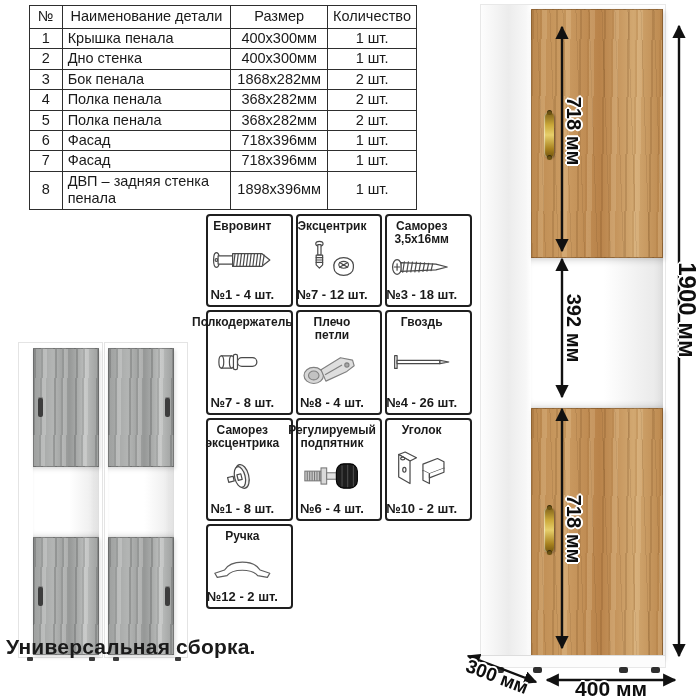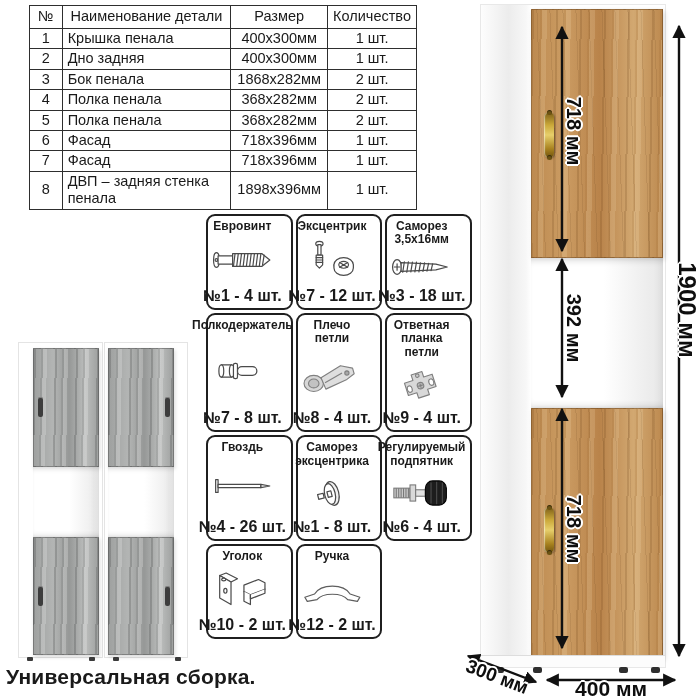--- a/index.html
+++ b/index.html
@@ -18,27 +18,27 @@
   #parts-table td { height:17px; }
   .c-center { text-align:center; }
   .c-left { text-align:left;margin-left:13px; }
 
   
   #hw {
     position:absolute; left:206px; top:214px; width:266px; height:389px;
     display:grid; grid-template-columns:1fr 1fr 1fr; grid-auto-rows:1fr; gap:3px;
   }
   .hw-cell {
-    border:2px solid #1f1f1f; background:#fff; border-radius:9px;
+    border:2px solid #1f1f1f; background:#fff; border-radius:4px;
     display:flex; flex-direction:column; align-items:center; padding:4px 16px 3px 2px;
     box-sizing:border-box; min-width:0;
   }
   .hw-name { font-weight:bold; font-size:12px; text-align:center; line-height:1.12; }
   .hw-img { flex:1; display:flex; align-items:center; justify-content:center; width:100%; overflow:hidden; }
-  .hw-qty { font-weight:bold; font-size:16px; white-space:nowrap; }
+  .hw-qty { font-weight:bold; font-size:13px; white-space:nowrap; }
   .hw-img svg { display:block; }
 
   
   .wood {
     background:
       repeating-linear-gradient(91deg, rgba(110,68,25,0.20) 0 2px, rgba(0,0,0,0) 2px 8px,
         rgba(150,100,45,0.16) 8px 10px, rgba(255,236,200,0.16) 10px 15px, rgba(0,0,0,0) 15px 24px),
       repeating-linear-gradient(88deg, rgba(90,55,20,0.12) 0 1px, rgba(0,0,0,0) 1px 13px),
       linear-gradient(90deg,#bd8a50,#cb9c63 25%,#b9834a 52%,#d2a871 78%,#bd8a50);
     border:1px solid rgba(104,66,26,0.5);
@@ -69,21 +69,21 @@
     position:absolute; top:124px; height:70px; width:66px; background:linear-gradient(90deg,#fff 55%,#ededed 92%,#f7f7f7);
     box-shadow:inset 0 5px 6px -5px rgba(0,0,0,0.25), inset 0 -5px 6px -5px rgba(0,0,0,0.2), inset -10px 0 8px -8px rgba(0,0,0,0.12);
   }
   .mcab.a .mniche { left:14px; } .mcab.b .mniche { left:3px; }
   .mhandle { position:absolute; width:5px; height:20px; background:#3d3d3d; border-radius:2px; box-shadow:inset 0 1px 0 rgba(255,255,255,0.35); }
   .mcab.a .mhandle { left:19px; } .mcab.b .mhandle { left:60px; }
   .mhandle.t { top:54px; } .mhandle.b2 { top:243px; }
   .mfoot { position:absolute; bottom:-4px; width:6px; height:4px; background:#3a3a3a; border-radius:1px; }
 
   
-  #caption { position:absolute; left:6px; top:665px; font-size:21px; font-weight:bold; letter-spacing:0.2px; }
+  #caption { position:absolute; left:6px; top:635px; font-size:21px; font-weight:bold; letter-spacing:0.2px; }
 
   
   #cab { position:absolute; left:480px; top:4px; width:186px; height:664px; background:#fff; border:1px solid #e8e8e8; box-sizing:border-box; z-index:1; }
   #cab .side { position:absolute; left:0; top:0; width:50px; height:100%; background:linear-gradient(90deg,#fdfdfd,#ececec 55%,#f7f7f7 90%,#fff); }
   #cab .door { position:absolute; left:50px; width:132px; }
   #cab .door.top { top:4px; height:249px; }
   #cab .door.bot { top:403px; height:250px; }
   #cab .niche {
     position:absolute; left:50px; top:253px; width:132px; height:150px;
     background:linear-gradient(90deg,#fff 55%,#ececec 90%,#f6f6f6);
@@ -141,21 +141,21 @@
       <th class="c-center">Количество</th>
     </tr>
     <tr>
       <td class="c-center">1</td>
       <td class="c-left">Крышка пенала</td>
       <td class="c-center">400х300мм</td>
       <td class="c-center">1 шт.</td>
     </tr>
     <tr>
       <td class="c-center">2</td>
-      <td class="c-left">Дно задняя</td>
+      <td class="c-left">Дно стенка</td>
       <td class="c-center">400х300мм</td>
       <td class="c-center">1 шт.</td>
     </tr>
     <tr>
       <td class="c-center">3</td>
       <td class="c-left">Бок пенала</td>
       <td class="c-center">1868х282мм</td>
       <td class="c-center">2 шт.</td>
     </tr>
     <tr>
@@ -260,36 +260,20 @@
             <ellipse cx="17" cy="34" rx="6.5" ry="5.5" fill="#c2c2c2"></ellipse>
             <path d="M26,27 L50,12 L65,15 L67,22 L58,29 L32,41 Z" fill="#dedede"></path>
             <circle cx="58" cy="21" r="2.6" fill="#a8a8a8"></circle>
             <path d="M31,33 L52,21" fill="none"></path>
           </g>
         </svg>
       </div>
       <div class="hw-qty">№8 - 4 шт.</div>
     </div>
 
-    <div class="hw-cell">
-      <div class="hw-name">Ответная планка петли</div>
-      <div class="hw-img">
-        <svg width="80" height="50" viewBox="0 0 80 50">
-          <g transform="rotate(-18 39 27)" stroke="#808080" stroke-width="1.4" stroke-linejoin="round">
-            <path d="M32,11 h14 v7 h11 v16 h-11 v7 h-14 v-7 h-11 v-16 h11 Z" fill="#d8d8d8"></path>
-            <ellipse cx="25" cy="27" rx="3" ry="4" fill="#fff"></ellipse>
-            <ellipse cx="53" cy="27" rx="3" ry="4" fill="#fff"></ellipse>
-            <circle cx="39" cy="27" r="4" fill="#bfbfbf"></circle>
-            <path d="M36,27 h6 M39,24 v6" fill="none"></path>
-            <circle cx="39" cy="14" r="2.2" fill="#cfcfcf"></circle>
-          </g>
-        </svg>
-      </div>
-      <div class="hw-qty">№9 - 4 шт.</div>
-    </div>
 
     <div class="hw-cell">
       <div class="hw-name">Гвоздь</div>
       <div class="hw-img">
         <svg width="80" height="40" viewBox="0 0 80 40" class="ic">
           <rect x="7" y="12" width="3" height="16" fill="#fff"></rect>
           <rect x="10" y="18" width="53" height="4" fill="#fff"></rect>
           <path d="M63,18 l11,2 -11,2 Z" fill="#fff"></path>
         </svg>
       </div>

